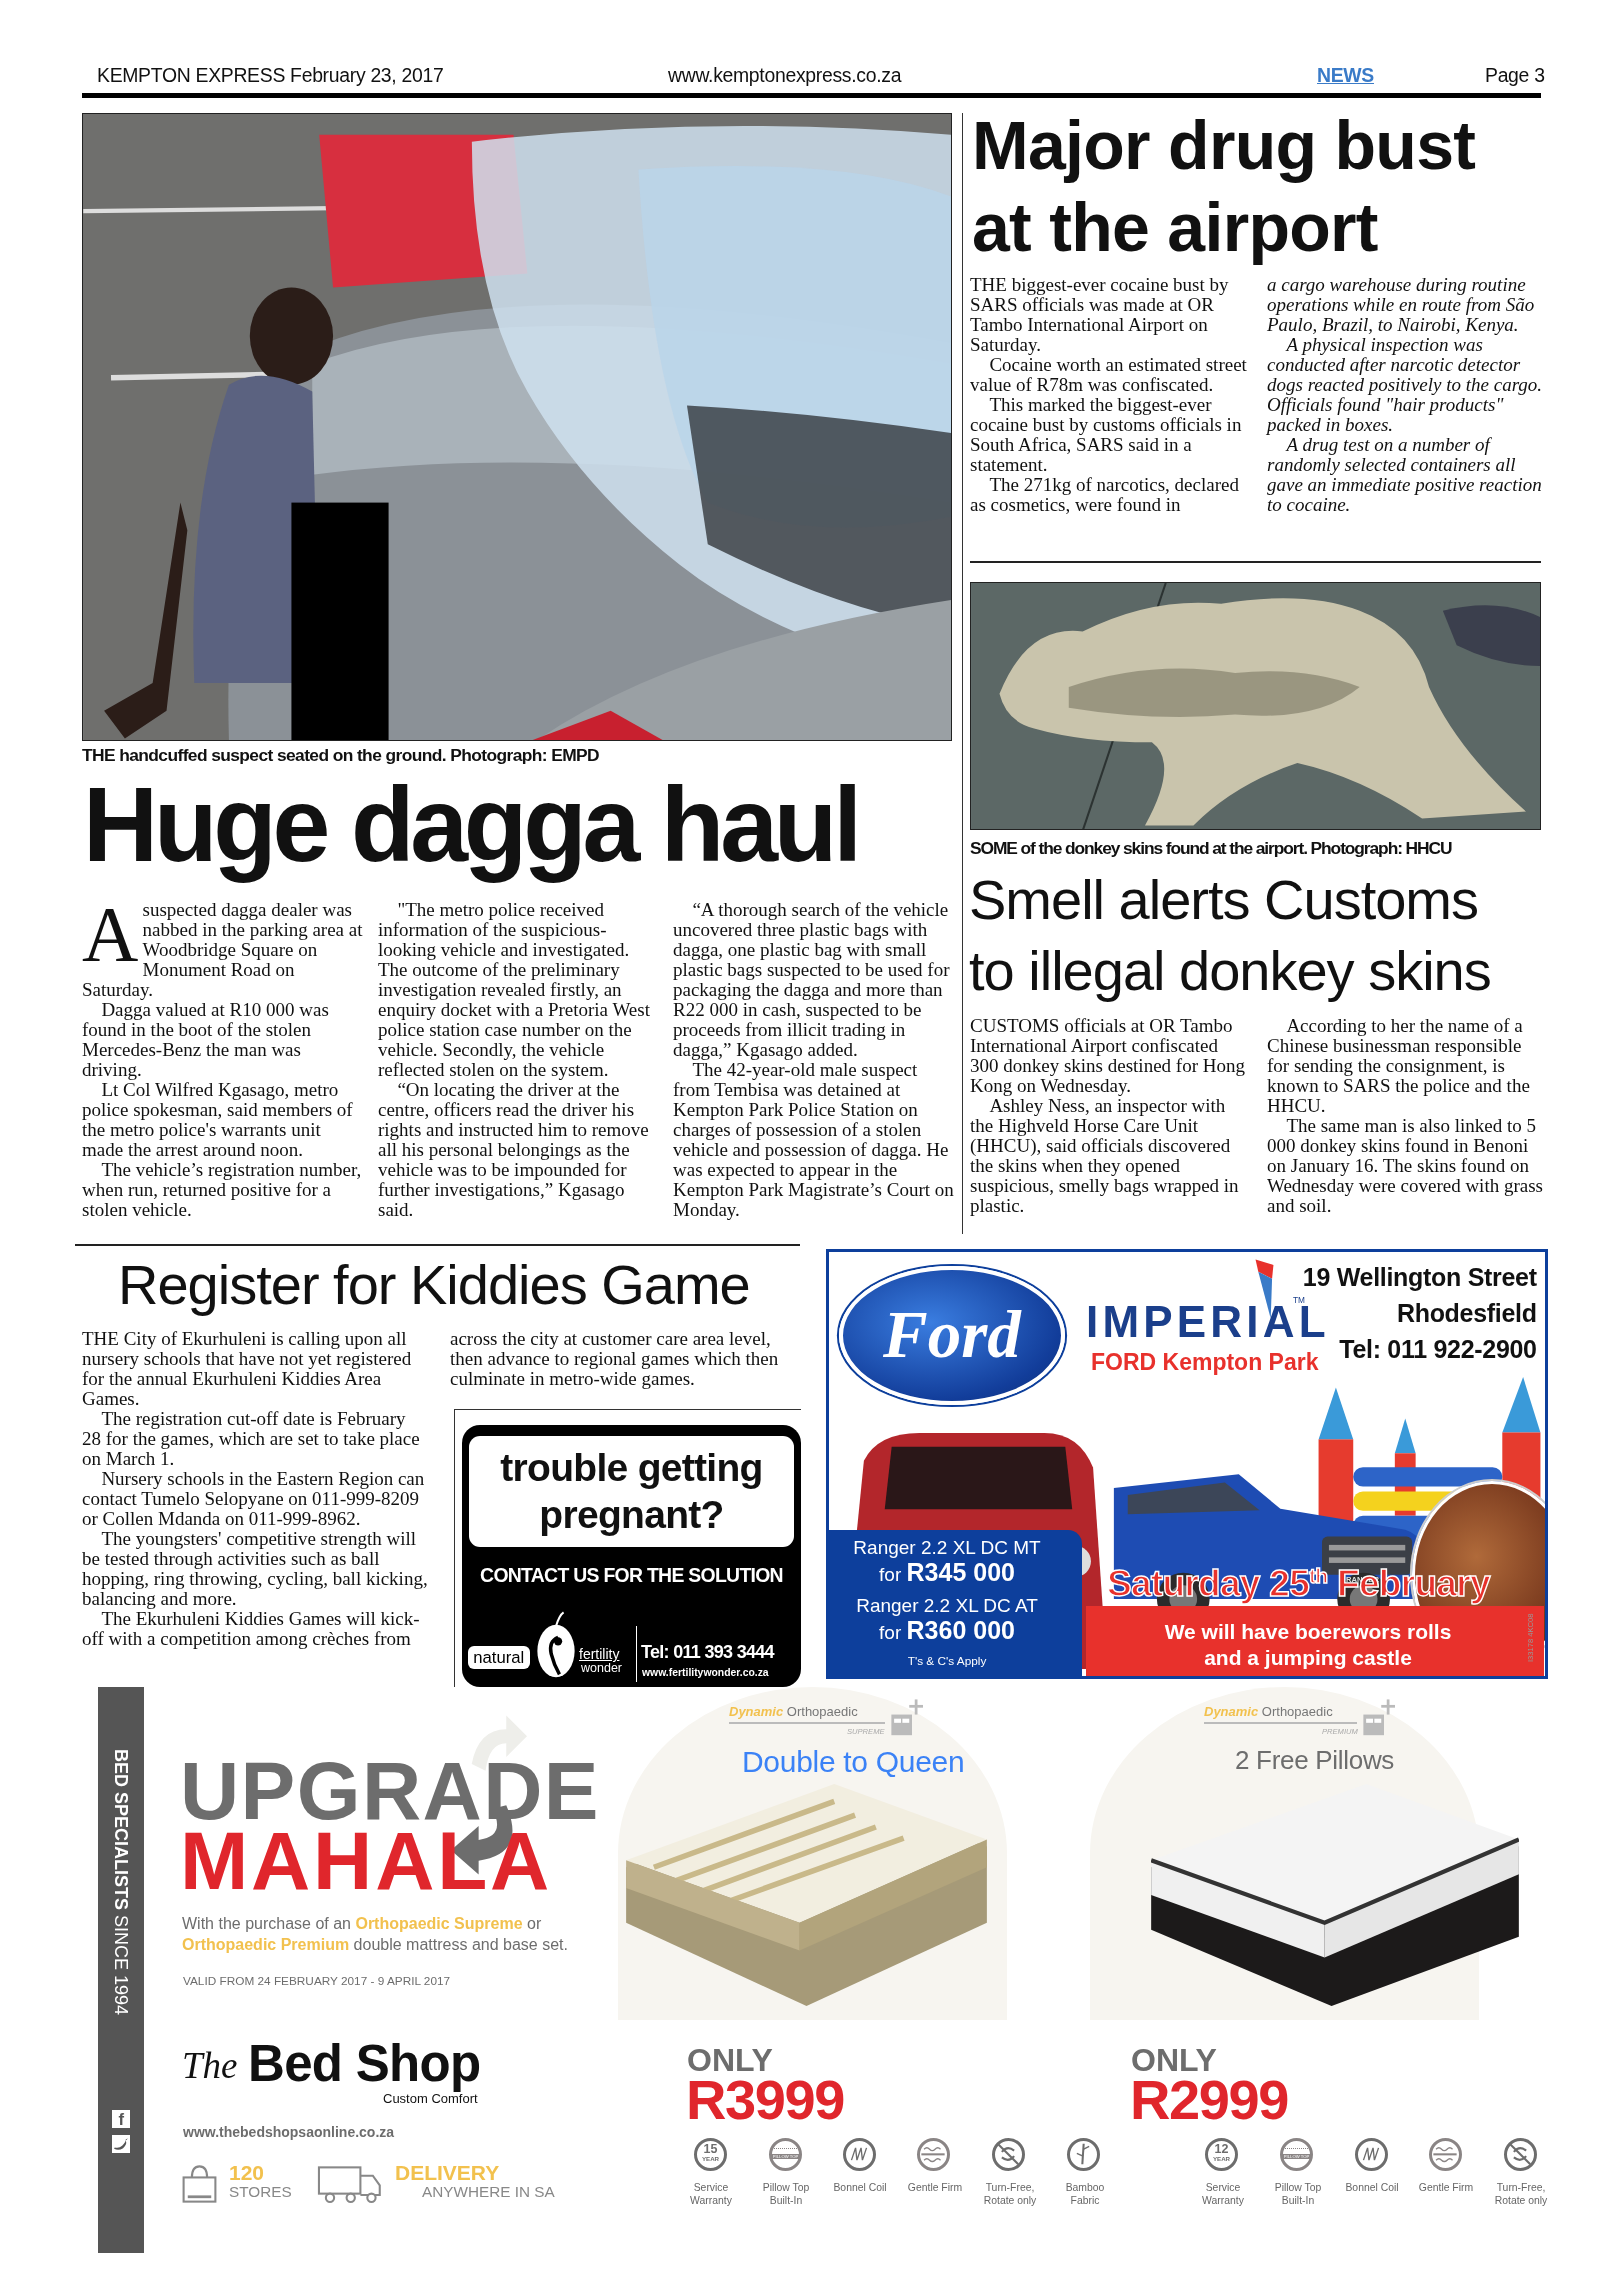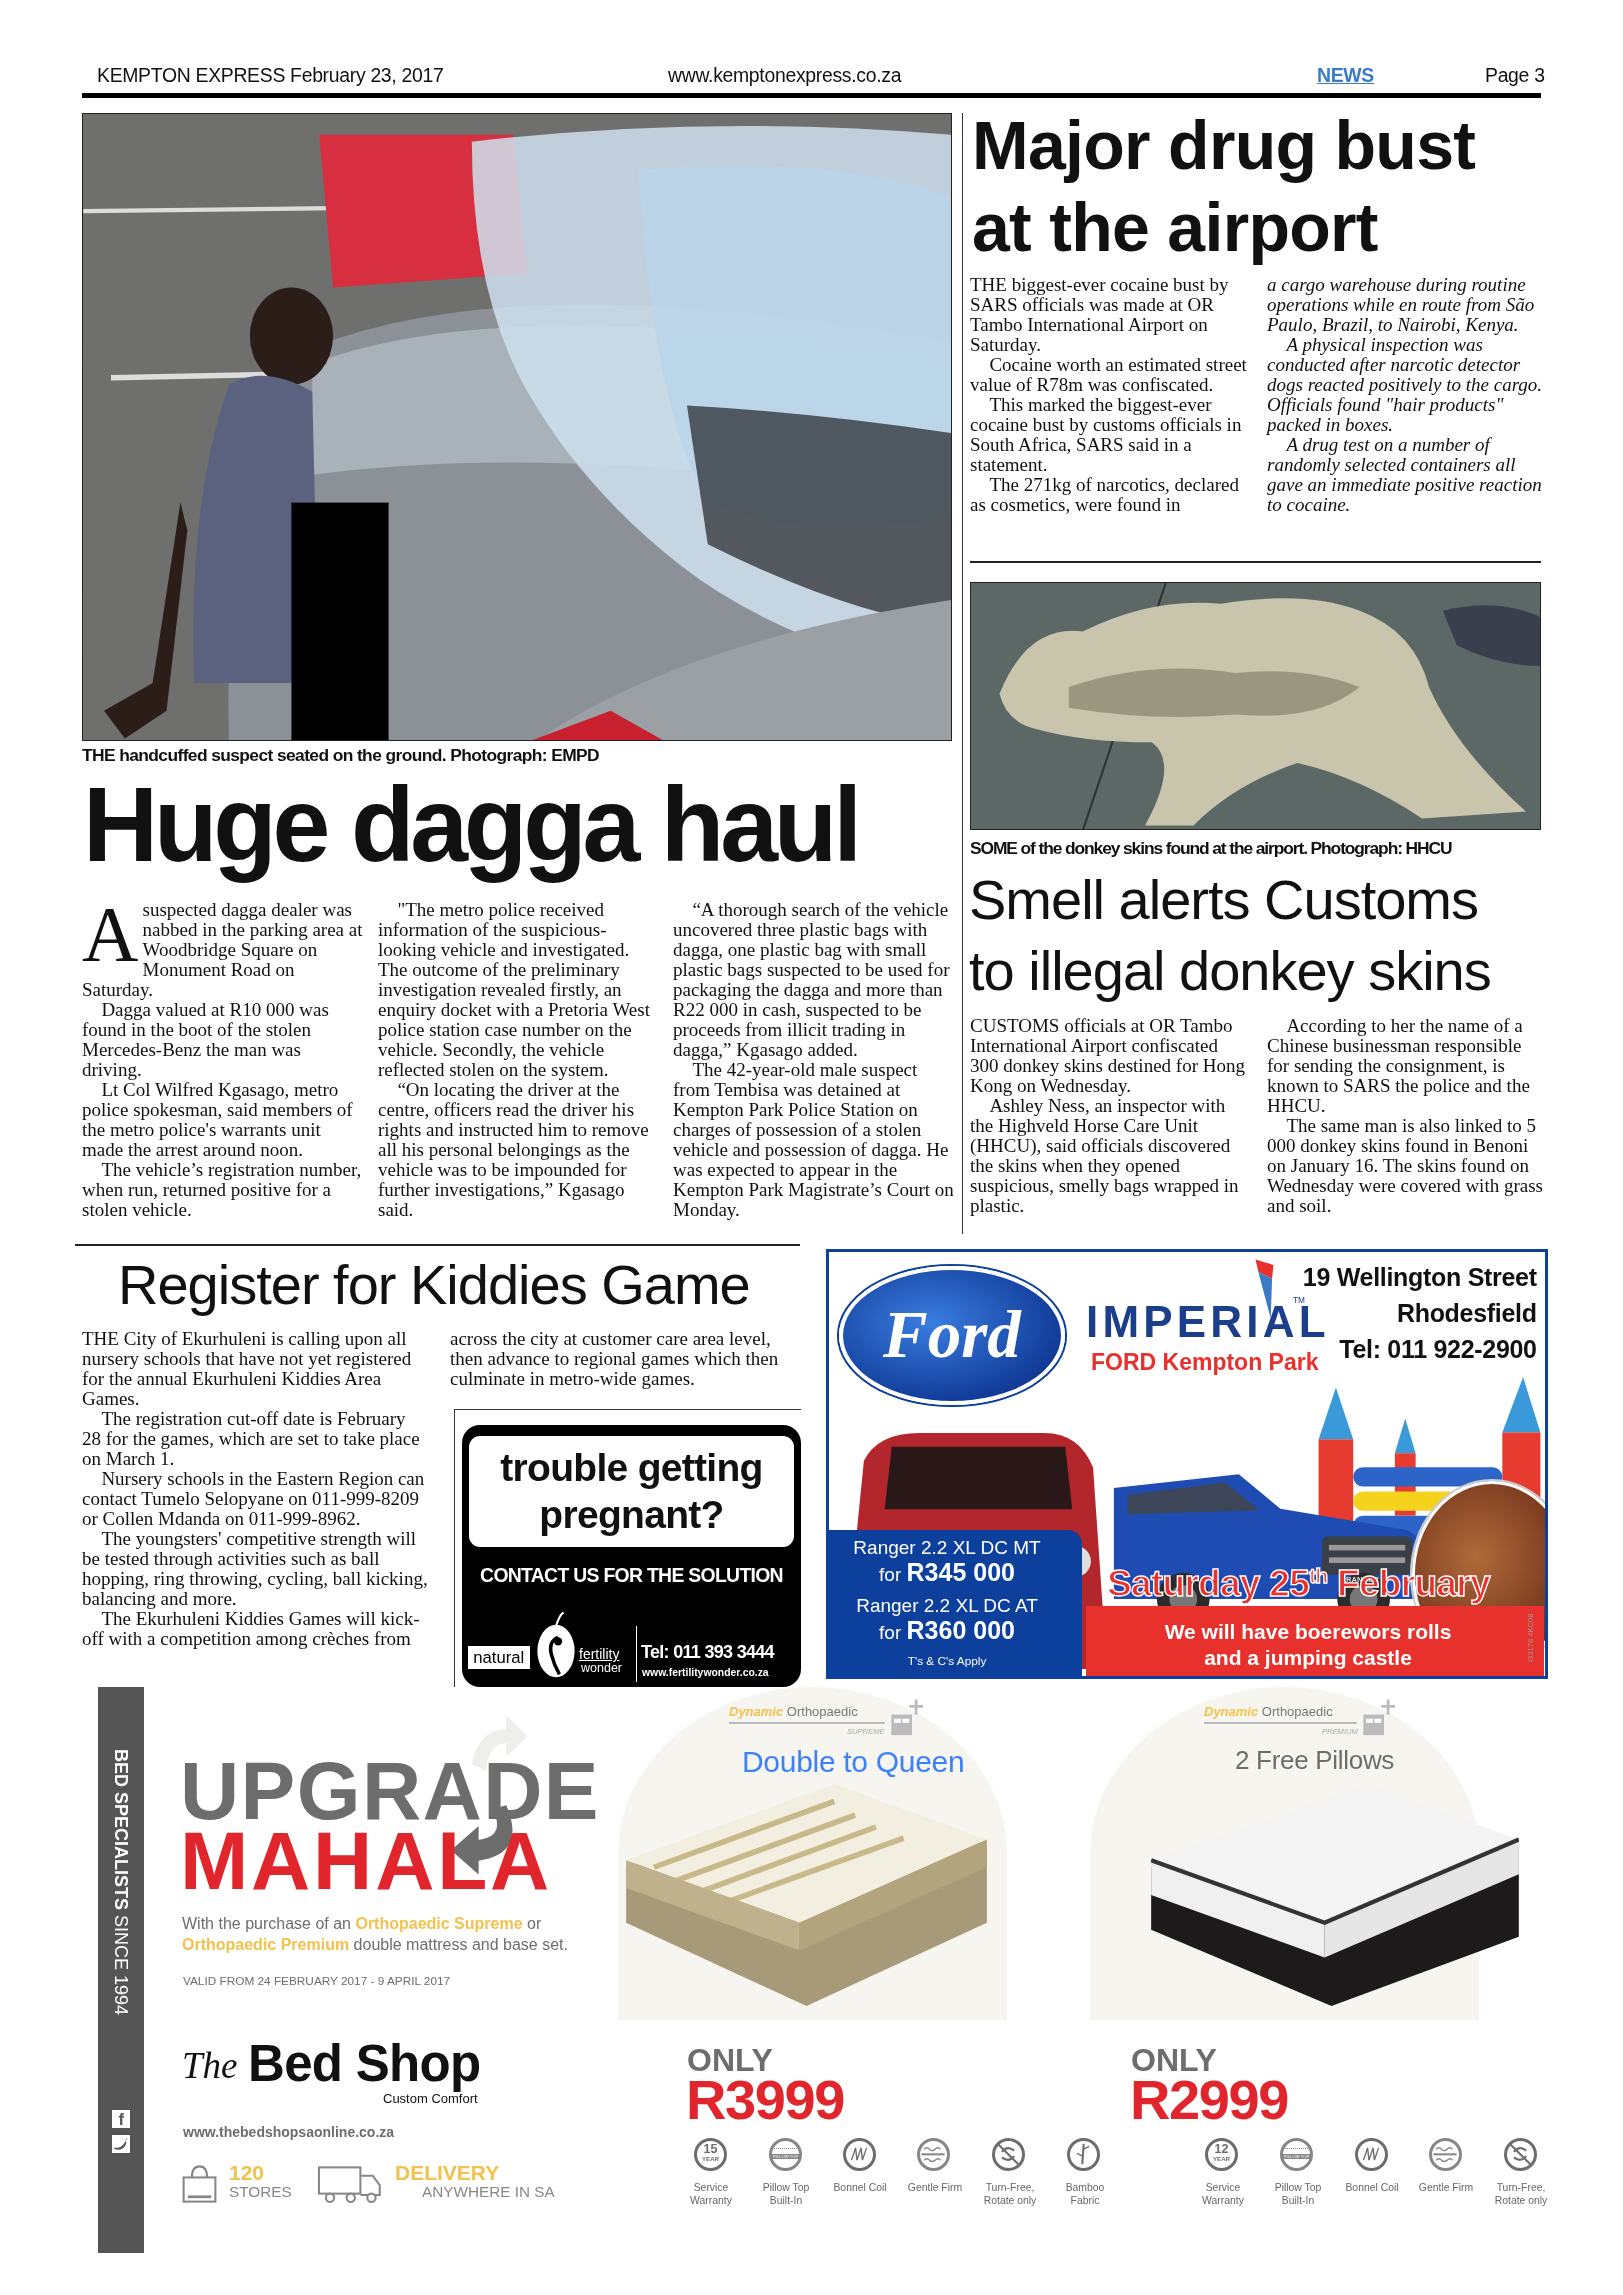--- a/index.html
+++ b/index.html
@@ -140,21 +140,21 @@
   <p>across the city at customer care area level, then advance to regional games which then culminate in metro-wide games.</p>
 </div>
 
 <div class="fert-ad">
   <div class="fert-inner">
     <div class="abs" style="left:7px; top:11px; width:325px; height:111px; background:#fff; border-radius:11px; text-align:center;">
       <div class="sans" style="font-size:39px; font-weight:bold; line-height:49px; margin-top:7px; letter-spacing:-0.7px;">trouble getting</div>
       <div class="sans" style="font-size:39px; font-weight:bold; line-height:46px; letter-spacing:-0.7px;">pregnant?</div>
     </div>
     <div class="abs sans" style="left:0; top:139px; width:339px; text-align:center; color:#fff; font-weight:bold; font-size:19.4px; letter-spacing:-0.7px;">CONTACT US FOR THE SOLUTION</div>
-    <div class="abs sans" style="left:5.6px; top:221px; padding:1.4px 5.6px; background:#fff; border-radius:0; font-size:16.7px; color:#000;">natural</div>
+    <div class="abs sans" style="left:5.6px; top:221px; padding:1.4px 5.6px; background:#fff; border-radius:6px; font-size:16.7px; color:#000;">natural</div>
     <div class="abs" style="left:74px; top:186px; width:40px; height:69px;">
       <svg width="40" height="69" viewBox="0 0 58 100">
         <path d="M29 22 Q34 6 40 2" stroke="#fff" stroke-width="3" fill="none"></path>
         <ellipse cx="29" cy="58" rx="27" ry="38" fill="#fff"></ellipse>
         <path d="M32 38 Q18 44 22 62 Q26 78 34 92" stroke="#000" stroke-width="5" fill="none"></path>
         <circle cx="32" cy="44" r="6" fill="#000"></circle>
       </svg>
     </div>
     <div class="abs sans" style="left:117px; top:221px; color:#fff; font-size:14px; text-decoration:underline;">fertility</div>
     <div class="abs sans" style="left:119px; top:236px; color:#fff; font-size:12.5px;">wonder</div>

